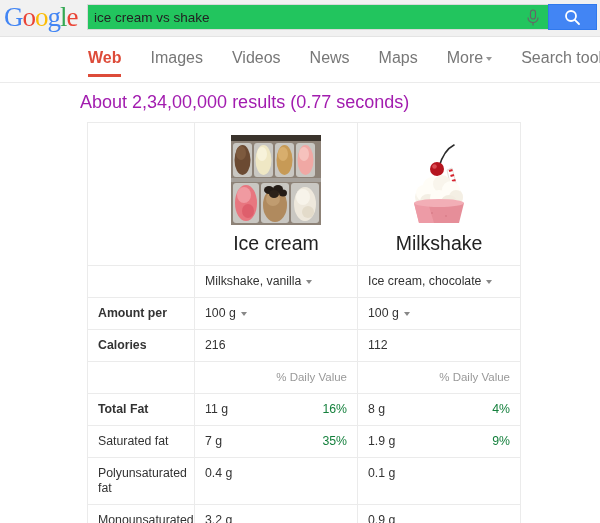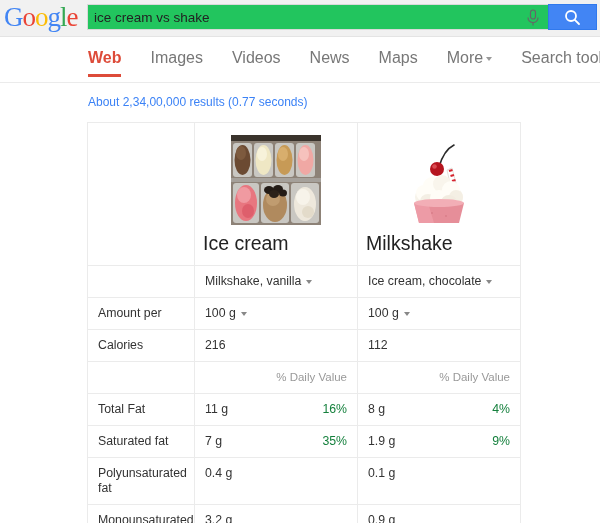--- a/index.html
+++ b/index.html
@@ -122,24 +122,24 @@
     border-left: 3px solid transparent;
     border-right: 3px solid transparent;
     border-top: 4px solid #999;
     vertical-align: middle;
   }
   .tab-tools { color: #777; }
 
   
   .stats {
     position: absolute;
-    left: 88px;
+    left: 80px;
     top: 95px;
-    font-size: 12px;
-    color: #3b82f6;
+    font-size: 18px;
+    color: #a21caf;
     line-height: 14px;
   }
 
   
   .card {
     position: absolute;
     left: 87px;
     top: 122px;
     width: 434px;
     border: 1px solid #ebebeb;
@@ -155,21 +155,21 @@
   .c-label {
     width: 107px;
     min-width: 107px;
     border-right: 1px solid #ebebeb;
     box-sizing: border-box;
     padding: 8px 10px;
     font-size: 12.3px;
     color: #333;
     line-height: 15px;
   }
-  .c-label.bold { font-weight: normal; }
+  .c-label.bold { font-weight: bold; }
   .c-val {
     flex: 1 1 0;
     border-right: 1px solid #ebebeb;
     box-sizing: border-box;
     padding: 8px 10px;
     font-size: 12.3px;
     color: #333;
     line-height: 15px;
     display: flex;
     justify-content: space-between;
@@ -193,20 +193,21 @@
     width: 107px;
     min-width: 107px;
     border-right: 1px solid #ebebeb;
     box-sizing: border-box;
   }
   .pic-cell {
     flex: 1 1 0;
     border-right: 1px solid #ebebeb;
     box-sizing: border-box;
     padding: 12px 8px 10px;
+    text-align: center;
   }
   .pic-cell:last-child { border-right: none; }
   .thumb {
     width: 90px;
     height: 90px;
     margin: 0 auto 6px;
     display: block;
   }
   .item-title {
     font-size: 19.5px;

